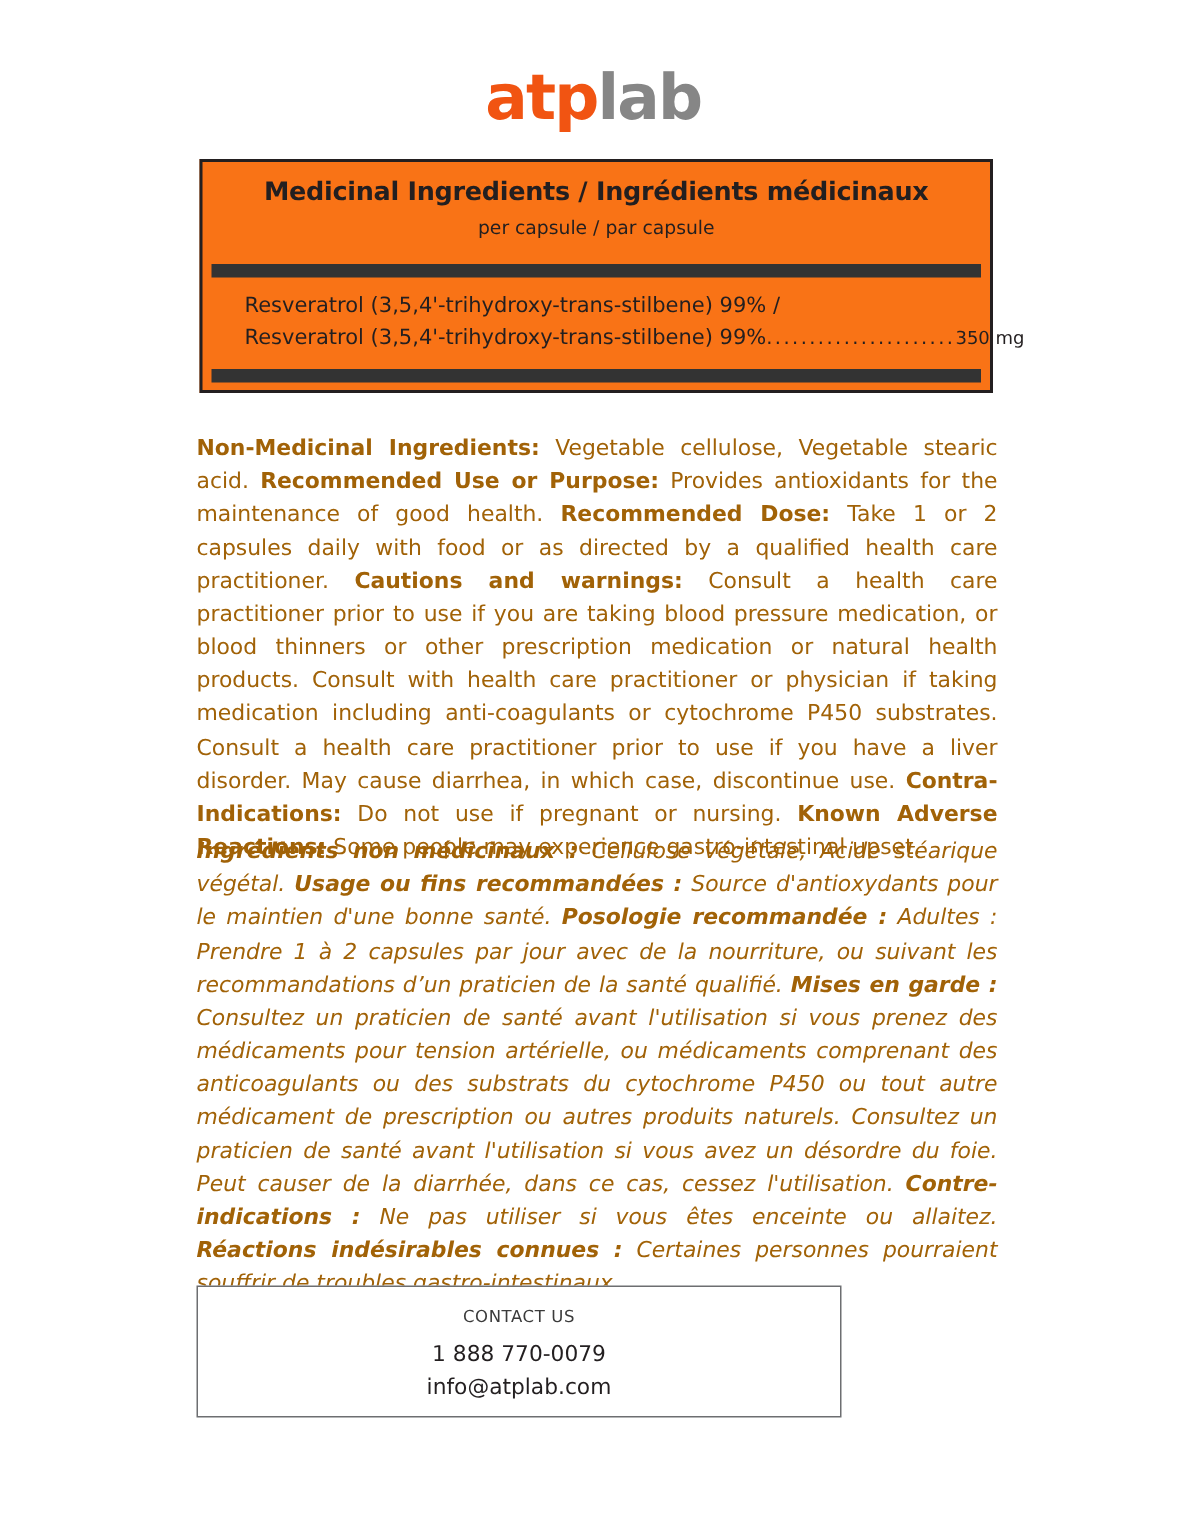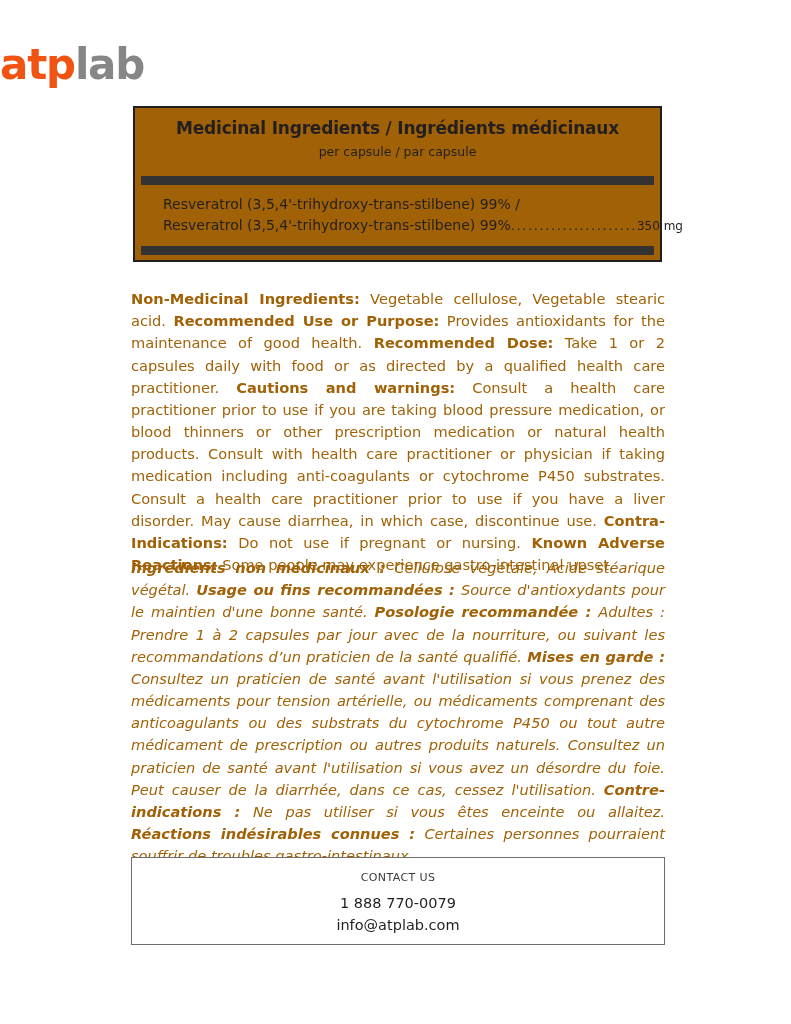--- a/index.html
+++ b/index.html
@@ -21,42 +21,42 @@
     height: 1024px;
     box-sizing: border-box;
   }
 
   
   .logo-wrap {
     position: absolute;
     top: 44px;
     left: 0;
     width: 791px;
-    text-align: left;
+    text-align: center;
     line-height: 1;
   }
   .logo {
     display: inline-block;
     font-family: "DejaVu Sans", sans-serif;
     font-size: 42px;
     font-weight: 700;
     letter-spacing: -1.2px;
   }
   .logo .atp { color: #f15412; }
   .logo .lab { color: #868686; }
 
   
   .ing-box {
     position: absolute;
     left: 133px;
     top: 106px;
     width: 529px;
     box-sizing: border-box;
     border: 2px solid #231f20;
-    background: #a16207;
+    background: #f97316;
     padding: 6px 6px 5px 6px;
   }
   .ing-title {
     text-align: center;
     font-family: "DejaVu Sans", sans-serif;
     font-size: 17px;
     font-weight: 700;
     letter-spacing: -0.2px;
     padding-top: 5px;
     line-height: 1.15;
@@ -112,21 +112,21 @@
   .body-block.fr { top: 557px; font-style: italic; }
   .body-block b {
     font-weight: 700;
   }
 
   
   .contact-box {
     position: absolute;
     left: 131px;
     top: 857px;
-    width: 534px;
+    width: 430px;
     height: 88px;
     box-sizing: border-box;
     border: 1px solid #6d6e71;
     background: #ffffff;
     text-align: center;
     padding-top: 13px;
   }
   .contact-title {
     font-family: "DejaVu Sans", sans-serif;
     font-size: 11px;

